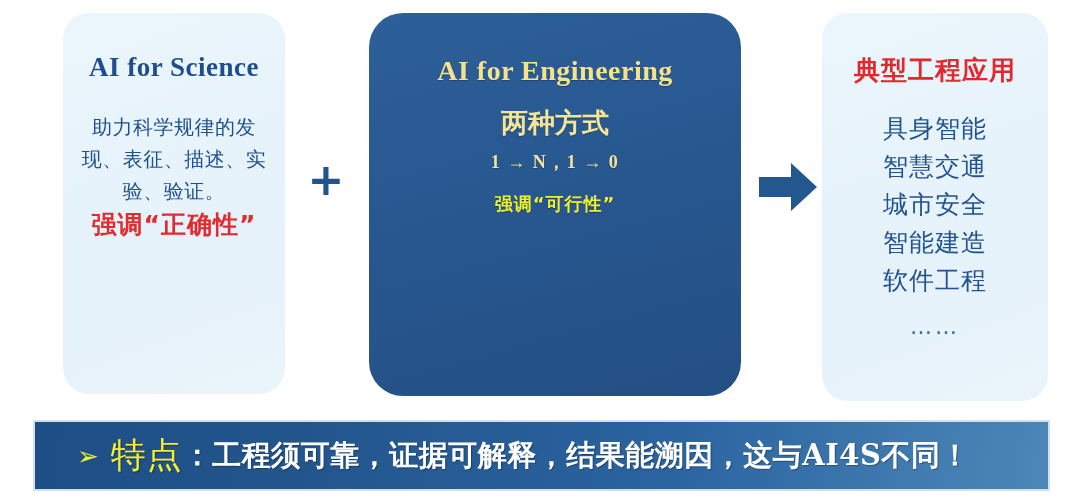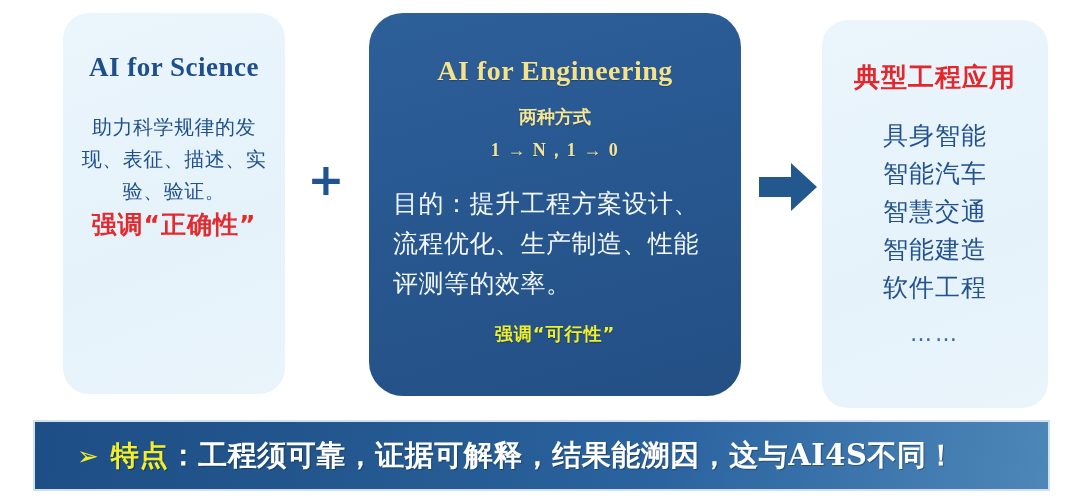--- a/index.html
+++ b/index.html
@@ -54,21 +54,21 @@
     left: 369px;
     top: 13px;
     width: 372px;
     height: 383px;
     padding: 22px 16px 16px 16px;
   }
 
   
   #card-apps {
     left: 822px;
-    top: 20px;
+    top: 13px;
     width: 226px;
     height: 388px;
     padding: 28px 10px 0 10px;
   }
 
   .title-en {
     font-family: "Liberation Serif", "DejaVu Serif", serif;
     font-weight: bold;
     text-align: center;
     letter-spacing: 0.5px;
@@ -120,21 +120,21 @@
   
   #eng-title {
     color: #f4e28c;
     font-size: 28px;
     margin-top: 20px;
     text-shadow: 0 1px 1px rgba(0,0,0,0.25);
   }
 
   #eng-sub {
     color: #f5e596;
-    font-size: 18px;
+    font-size: 27px;
     text-align: center;
     font-family: "DejaVu Serif", "Liberation Serif", serif;
     font-weight: bold;
     margin-top: 18px;
     text-shadow: 0 1px 1px rgba(0,0,0,0.25);
   }
 
   #eng-formula {
     color: #f6e49a;
     font-size: 18px;
@@ -244,22 +244,22 @@
   #banner-bullet {
     color: #f2ef2e;
     font-size: 26px;
     margin-right: 12px;
     line-height: 1;
     font-family: "DejaVu Sans", "Liberation Sans", sans-serif;
   }
 
   #banner-keyword {
     color: #f3ef2c;
-    font-weight: bold;
-    font-size: 28px;
+    font-weight: normal;
+    font-size: 35px;
     font-family: "DejaVu Serif", "Liberation Serif", serif;
     letter-spacing: 1px;
     text-shadow: 1px 1px 1px rgba(0,0,0,0.35);
     text-align: right;
   }
 
   #banner-text {
     color: #ffffff;
     font-weight: bold;
     font-size: 29px;
@@ -278,36 +278,35 @@
     <div class="cn-body" id="science-body">助力科学规律的发现、表征、描述、实验、验证。</div>
     <div class="emphasis-red" id="science-emphasis">强调“正确性”</div>
   </div>
 
   <div id="plus-connector">+</div>
 
   <div class="card card-dark" id="card-engineering">
     <div class="title-en" id="eng-title">AI for Engineering</div>
     <div id="eng-sub">两种方式</div>
     <div id="eng-formula">1 → N，1 → 0</div>
-    <div id="eng-body">目的：提升工程方案设计、流程优化、生产制造、性能评测等的效率。</div>
     <div id="eng-emphasis">强调“可行性”</div>
   </div>
 
   <div id="arrow-connector">
     <svg width="62" height="58" viewBox="0 0 62 58" aria-hidden="true">
       <polygon points="2,19 34,19 34,5 60,29 34,53 34,39 2,39" fill="#23588f"></polygon>
     </svg>
   </div>
 
   <div class="card card-light" id="card-apps">
     <div id="apps-title">典型工程应用</div>
     <ul id="apps-list">
       <li>具身智能</li>
-      <li>智能汽车</li>
       <li>智慧交通</li>
+      <li>城市安全</li>
       <li>智能建造</li>
       <li>软件工程</li>
     </ul>
     <div id="apps-ellipsis">……</div>
   </div>
 
   <div id="banner">
     <span id="banner-bullet">➢</span>
     <span id="banner-keyword">特点</span>
     <span id="banner-text">：工程须可靠，证据可解释，结果能溯因，这与AI4S不同！</span>

